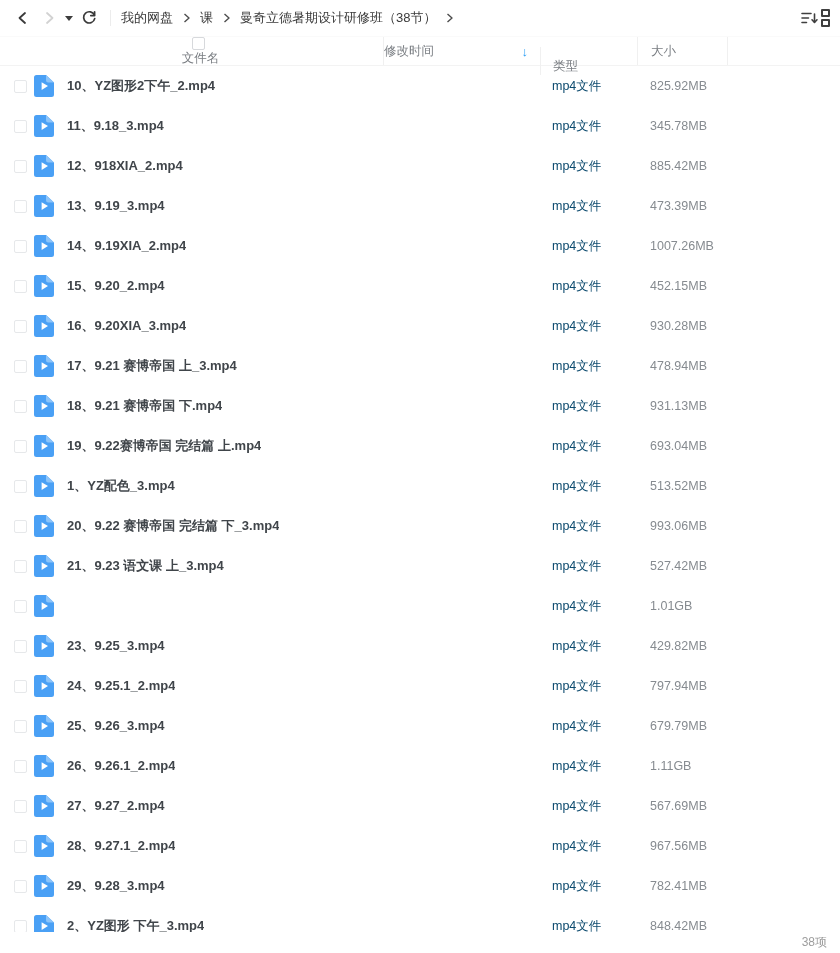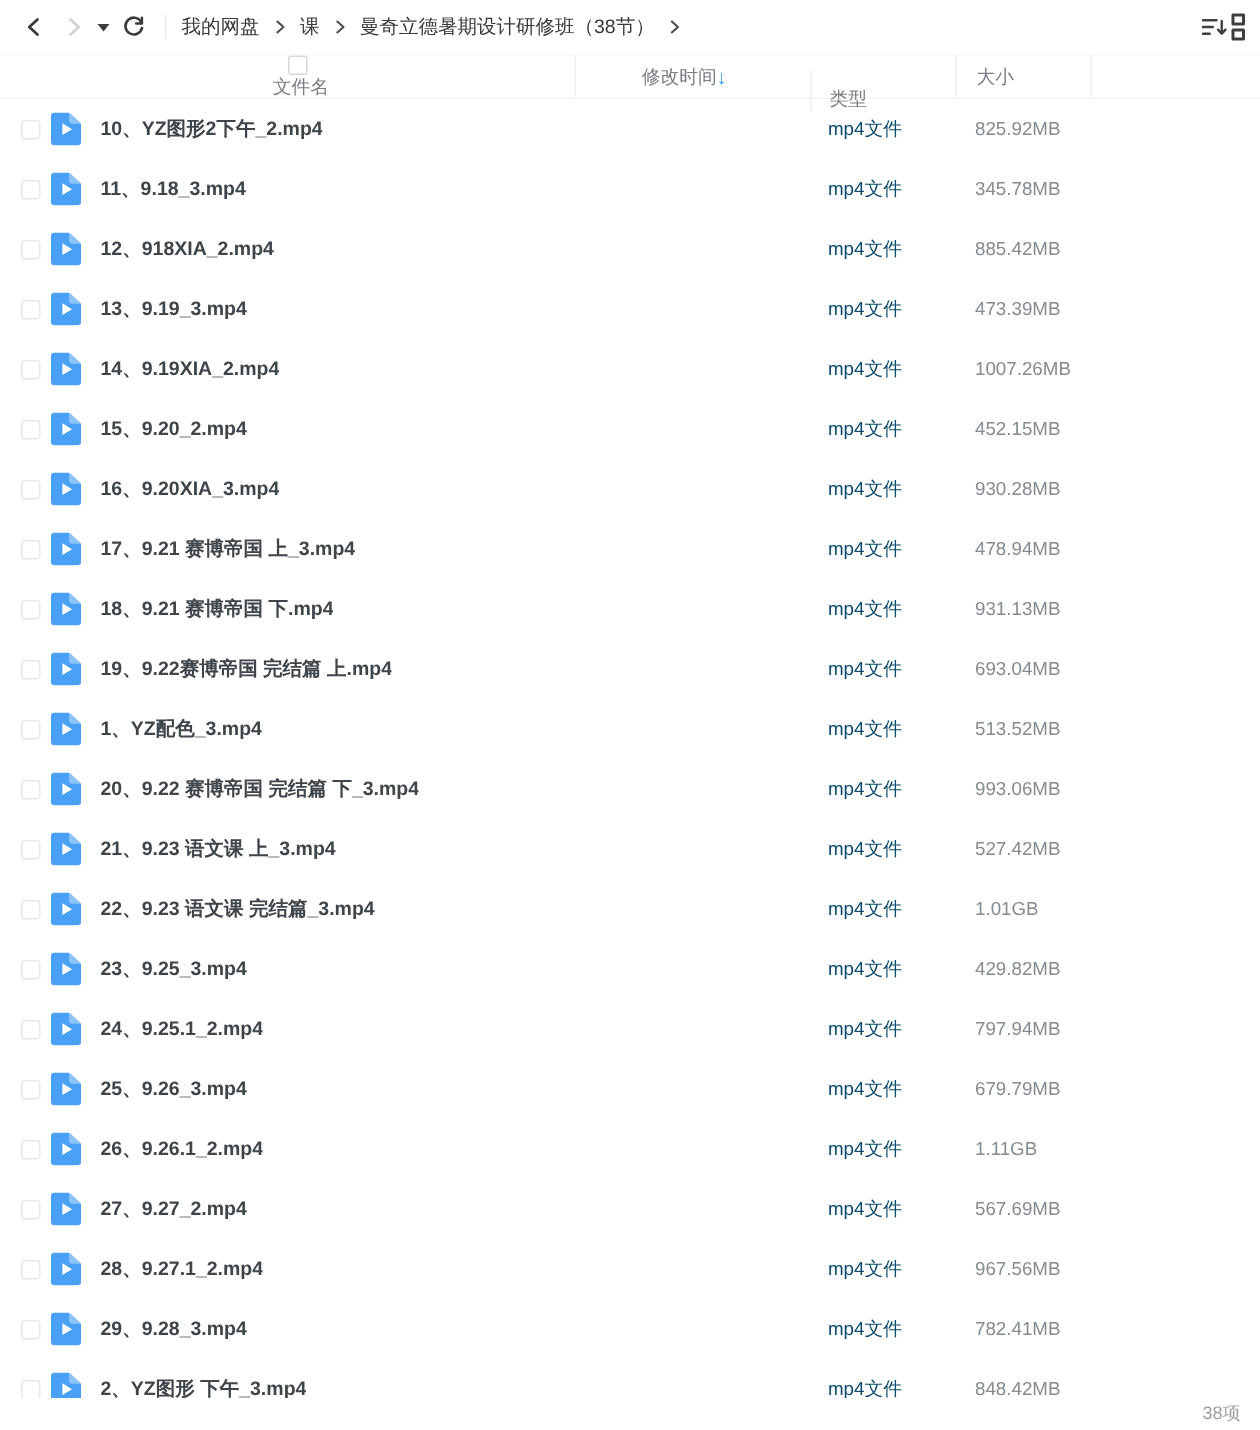--- a/index.html
+++ b/index.html
@@ -21,21 +21,21 @@
   .view-btn { width:14px; height:24px; display:flex; flex-direction:column; align-items:flex-start; justify-content:center; cursor:pointer; margin-right:-3px; }
   .view-sq { width:9px; height:8px; border:2px solid #3f3f3f; border-radius:1px; }
   .view-sq + .view-sq { margin-top:2px; }
 
   
   .table-header { height:30px; display:flex; align-items:center; font-size:12.5px; color:#797d82;
                   border-top:1px solid #fafafa; border-bottom:1px solid #f3f3f3; }
   .hcol-name { width:383px; height:100%; display:flex; align-items:center;flex-direction:column; }
   .checkbox { width:13px; height:13px; border:1px solid #d7d9dc; border-radius:2px; margin-left:14px; flex-shrink:0; cursor:pointer; background:#fff; }
   .hname-label { margin-left:18px; cursor:pointer; }
-  .hcol-modified { width:157px; height:100%; display:flex; align-items:center; justify-content:center;
+  .hcol-modified { width:157px; height:100%; display:flex; align-items:center; justify-content:space-between;
                    padding:0 12px 0 0; border-left:1px solid #f0f0f0; cursor:pointer; }
   .sort-arrow { color:#2b9df4; font-size:13px; font-weight:bold; line-height:1; }
   .hcol-type { width:97px; height:100%; display:flex; align-items:flex-end; padding-left:12px; border-left:1px solid #f0f0f0; cursor:pointer;margin-top:20px; }
   .hcol-size { width:90px; height:100%; display:flex; align-items:center; padding-left:13px; border-left:1px solid #f0f0f0; cursor:pointer; }
   .hcol-extra { flex:1; height:100%; border-left:1px solid #f0f0f0; }
 
   
   .file-list { height:866px; overflow:hidden; }
   .file-row { height:40px; display:flex; align-items:center; cursor:pointer; }
   .rcol-name { width:383px; display:flex; align-items:center; }
@@ -364,21 +364,20 @@
     <div class="file-row">
       <div class="rcol-name">
         <span class="row-checkbox"></span>
         <span class="file-icon">
           <svg width="20" height="22" viewBox="0 0 20 22">
             <path d="M2.5 0 H12 L20 7.5 V19.5 A2.5 2.5 0 0 1 17.5 22 H2.5 A2.5 2.5 0 0 1 0 19.5 V2.5 A2.5 2.5 0 0 1 2.5 0 Z" fill="#4aa0f5"></path>
             <path d="M12 0 L20 7.5 H14.2 A2.2 2.2 0 0 1 12 5.3 Z" fill="#8cc4fa"></path>
             <path d="M7.6 7.2 L14 11.1 L7.6 15 Z" fill="#ffffff"></path>
           </svg>
         </span>
-        <span class="file-name">22、9.23 语文课 完结篇_3.mp4</span>
       </div>
       <div class="rcol-modified"></div>
       <div class="rcol-type">mp4文件</div>
       <div class="rcol-size">1.01GB</div>
     </div>
 
     <div class="file-row">
       <div class="rcol-name">
         <span class="row-checkbox"></span>
         <span class="file-icon">

